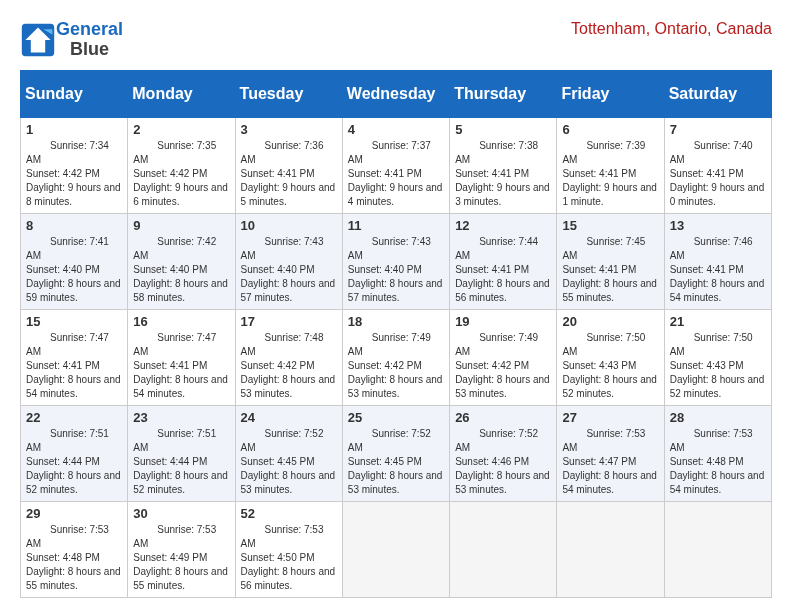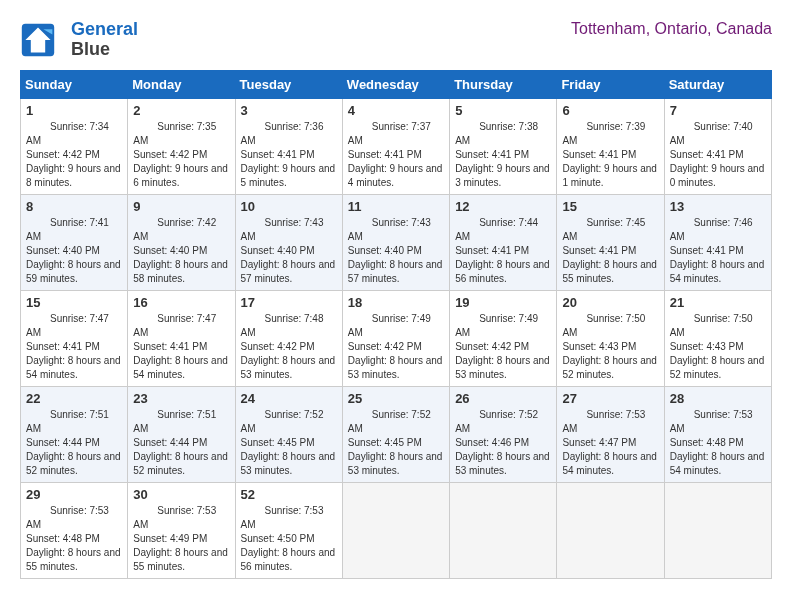--- a/index.html
+++ b/index.html
@@ -12,21 +12,22 @@
     }
     .header {
       display: flex;
       justify-content: space-between;
       align-items: flex-start;
       margin-bottom: 10px;
     }
     .logo {
       display: flex;
       align-items: center;
-      gap: 15px;
+      gap: 0;
+      text-align: center;
     }
     .logo-text {
       font-size: 18px;
       font-weight: bold;
       color: #333;
       line-height: 1.1;
     }
     .logo-text span {
       color: #1a6bbf;
     }
@@ -37,33 +38,33 @@
     .title-block {
       text-align: right;
     }
     .calendar-title {
       font-size: 32px;
       font-weight: bold;
       color: #333;
     }
     .calendar-subtitle {
       font-size: 16px;
-      color: #701a75;
+      color: #b91c1c;
     }
     table {
       width: 100%;
       border-collapse: collapse;
       table-layout: fixed;
     }
     th {
       background-color: #1a6bbf;
       color: #fff;
-      font-size: 13px;
-      font-weight: bold;
-      padding: 6px 4px;
+      font-size: 16px;
+      font-weight: bold;
+      padding: 14px 4px;
       text-align: left;
       border: 1px solid #1a6bbf;
     }
     td {
       vertical-align: top;
       border: 1px solid #ccc;
       padding: 4px 5px;
       font-size: 10.5px;
       color: #333;
       background: #fff;

